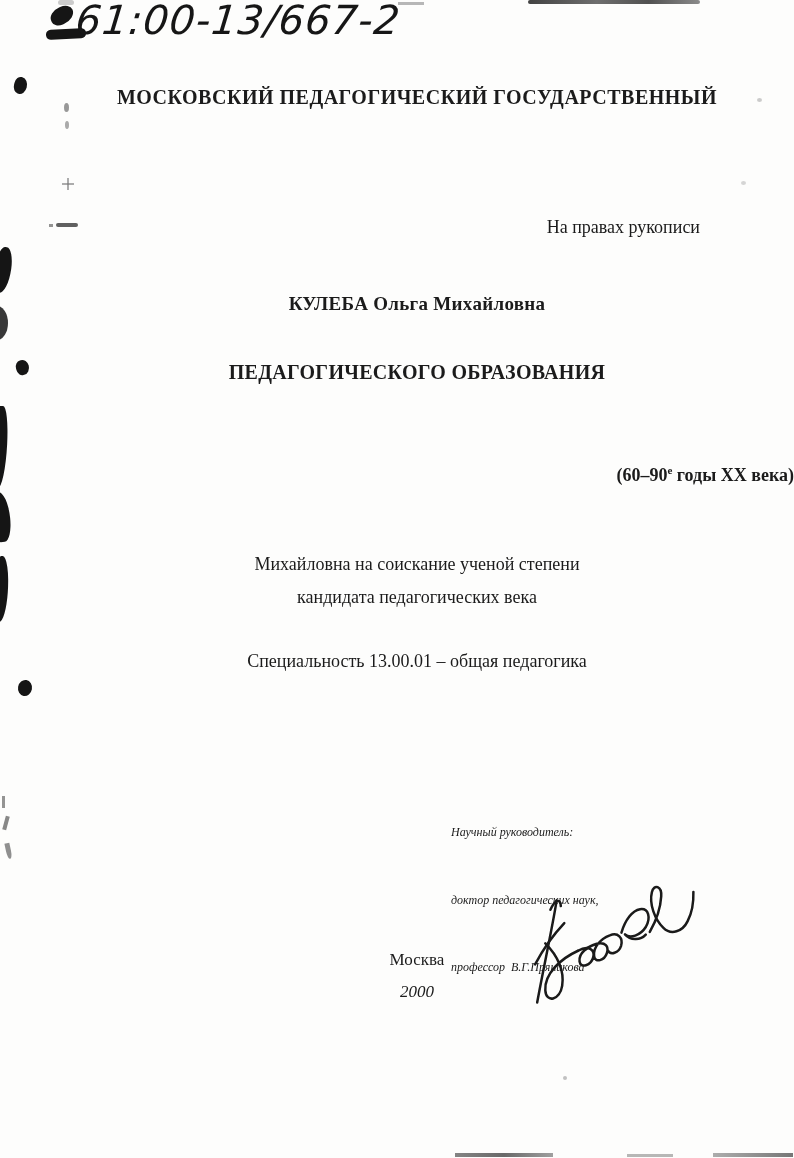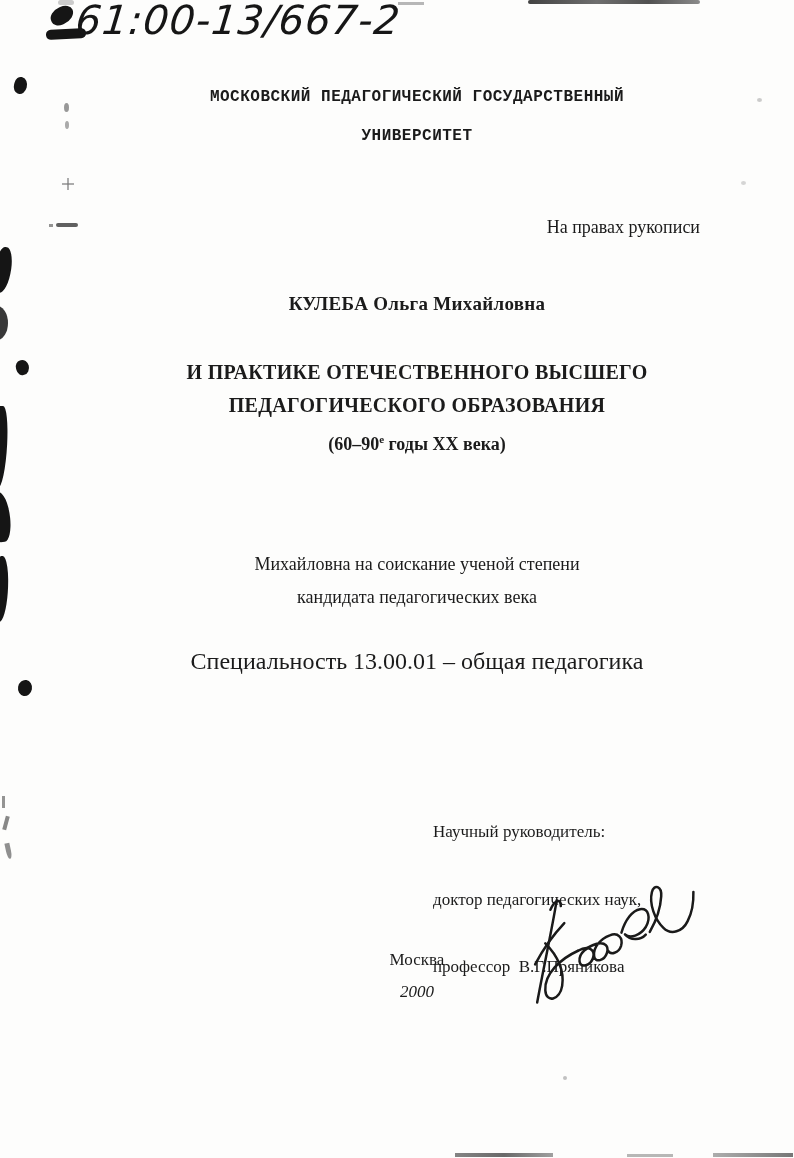--- a/index.html
+++ b/index.html
@@ -26,24 +26,23 @@
     color: #161616;
     transform: skewX(-6deg);
     white-space: nowrap;
   }
 
   .centered { left: 40px; right: 0; text-align: center; }
 
   .univ {
     top: 78px;
     font-weight: bold;
-    font-size: 16px;
+    font-size: 20px;
     line-height: 39px;
     letter-spacing: 0.5px;
-    font-family: Liberation Mono, monospace;
   }
   .manuscript {
     top: 214px; right: 94px;
     font-size: 18px; line-height: 26px;
     text-align: center;
   }
   .author {
     top: 291px;
     font-weight: bold;
     font-size: 19px;
@@ -51,41 +50,43 @@
     letter-spacing: 0.3px;
   }
   .title {
     top: 356px;
     font-weight: bold;
     font-size: 20px;
     line-height: 32.5px;
     letter-spacing: 0.3px;
   }
   .subtitle {
-    top: 429px;
+    top: 455px;
     font-weight: bold;
     font-size: 18px;
-    line-height: 20px;
+    line-height: 30px;
+    text-align: right;
   }
   .subtitle sup { font-size: 11px; }
   .degree {
     top: 548px;
     font-size: 18px;
     line-height: 33px;
   }
   .specialty {
     top: 645px;
-    font-size: 24px;
+    font-size: 18px;
     line-height: 33px;
   }
   .supervisor {
-    left: 433px; top: 776px;
-    font-size: 17px;
+    left: 451px; top: 776px;
+    font-size: 12px;
     line-height: 22.5px;
     white-space: pre-wrap;
+    font-style: italic;
   }
   .city { top: 948px; font-size: 17px; line-height: 24px; }
   .year { top: 980px; font-size: 17px; line-height: 24px; font-style: italic; }
 
   .signature {
     left: 523px; top: 884px;
     width: 195px; height: 115px;
     transform: rotate(-8deg);
   }
   .signature path {
@@ -158,29 +159,27 @@
   <div class="art a15b"></div>
   <div class="art a15c"></div>
   <div class="art a16a"></div>
   <div class="art a16b"></div>
   <div class="art a16c"></div>
 
   <div class="abs handwritten">61:00-13/667-2</div>
 
   <div class="abs centered univ">
     <div>МОСКОВСКИЙ ПЕДАГОГИЧЕСКИЙ ГОСУДАРСТВЕННЫЙ</div>
-    <div>УНИВЕРСИТЕТ</div>
   </div>
 
   <div class="abs manuscript">На правах рукописи</div>
 
   <div class="abs centered author">КУЛЕБА Ольга Михайловна</div>
 
   <div class="abs centered title">
-    <div>И ПРАКТИКЕ ОТЕЧЕСТВЕННОГО ВЫСШЕГО</div>
     <div>ПЕДАГОГИЧЕСКОГО ОБРАЗОВАНИЯ</div>
   </div>
 
   <div class="abs centered subtitle">
     <span>(60–90</span><sup>е</sup><span> годы XX века)</span>
   </div>
 
   <div class="abs centered degree">
     <div>Михайловна на соискание ученой степени</div>
     <div>кандидата педагогических века</div>

